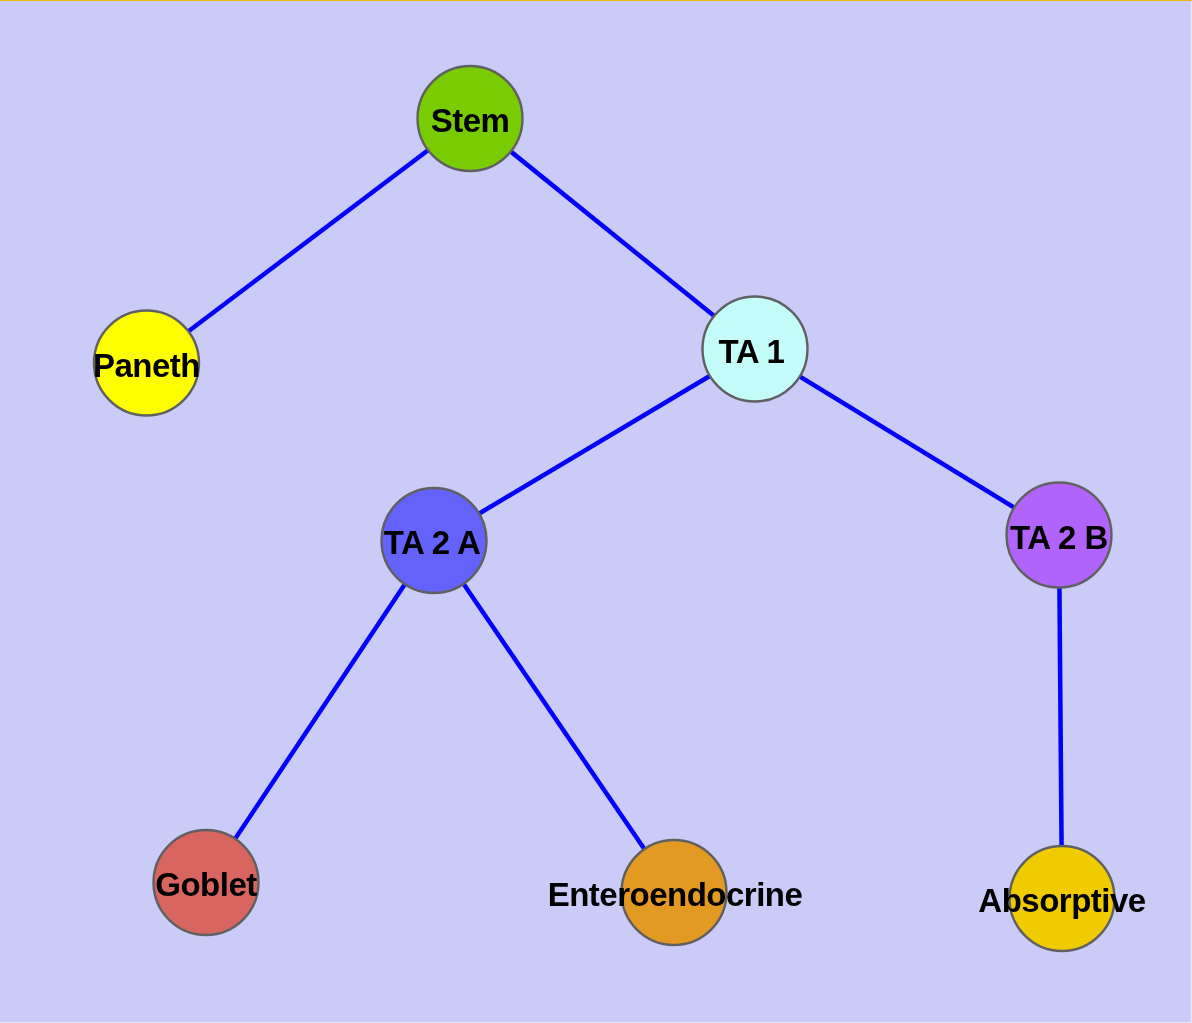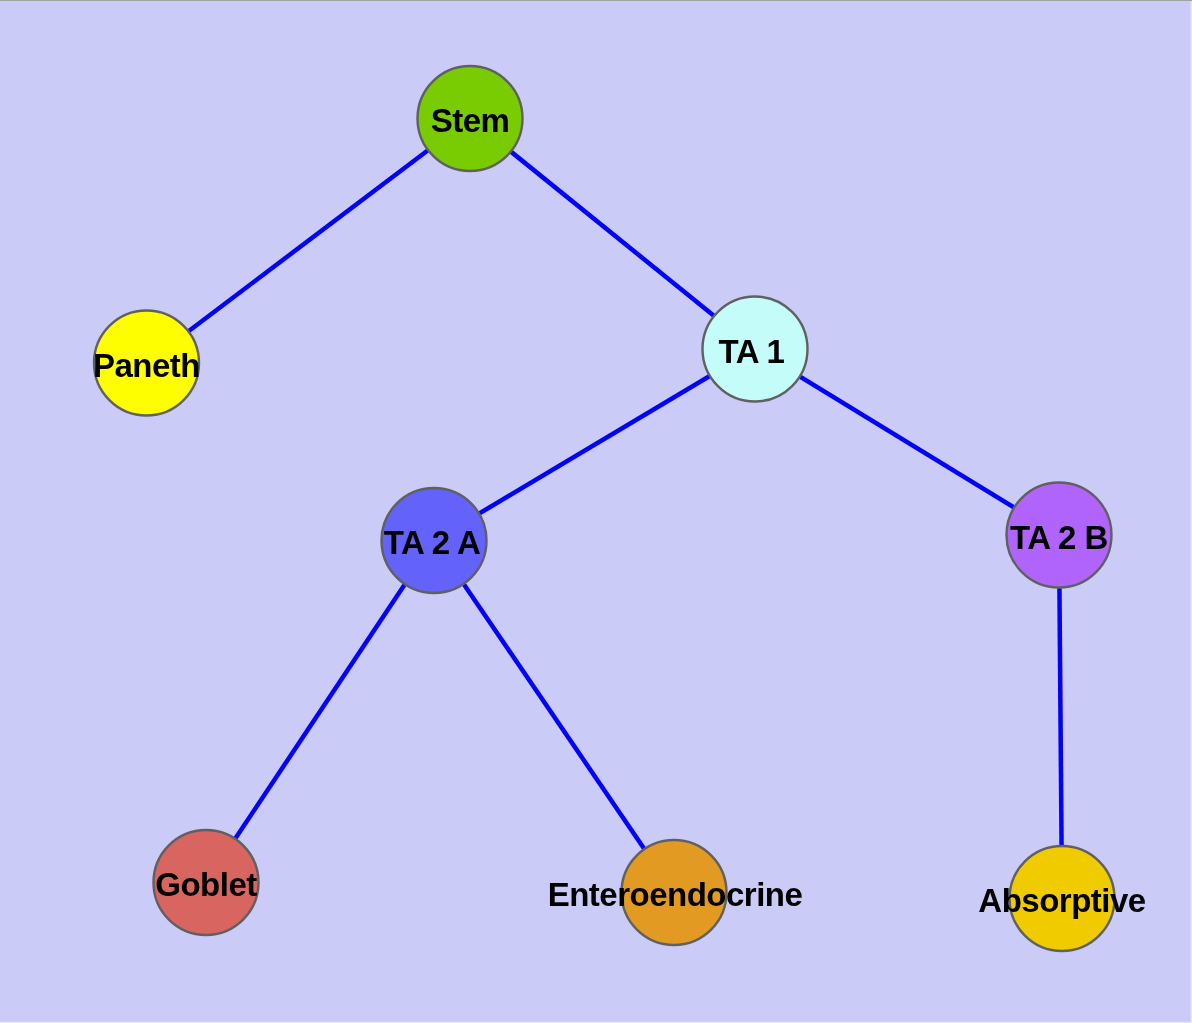--- a/index.html
+++ b/index.html
@@ -1,16 +1,16 @@
 <!DOCTYPE html>
 <html><head>
 <meta charset="utf-8">
 <style>
 html,body{margin:0;padding:0;background:#ffffff;}
-#wrap{position:relative;width:1192px;height:1023px;background:#a3a3a3;overflow:hidden;}
+#wrap{position:relative;width:1192px;height:1023px;background:#eab308;overflow:hidden;}
 svg{position:absolute;left:0;top:1px;}
 text{font-family:"Liberation Sans",sans-serif;font-weight:bold;font-size:33px;letter-spacing:-0.5px;fill:#000000;text-anchor:middle;}
 </style>
 </head>
 <body>
 <div id="wrap">
 <svg width="1192" height="1022" viewBox="0 0 1192 1022">
 <rect x="0" y="0" width="1192" height="1022" fill="#cacbf6"></rect>
 <g stroke="#0101fc" stroke-width="4.5">
 <line x1="470" y1="117.5" x2="146.5" y2="362"></line>

